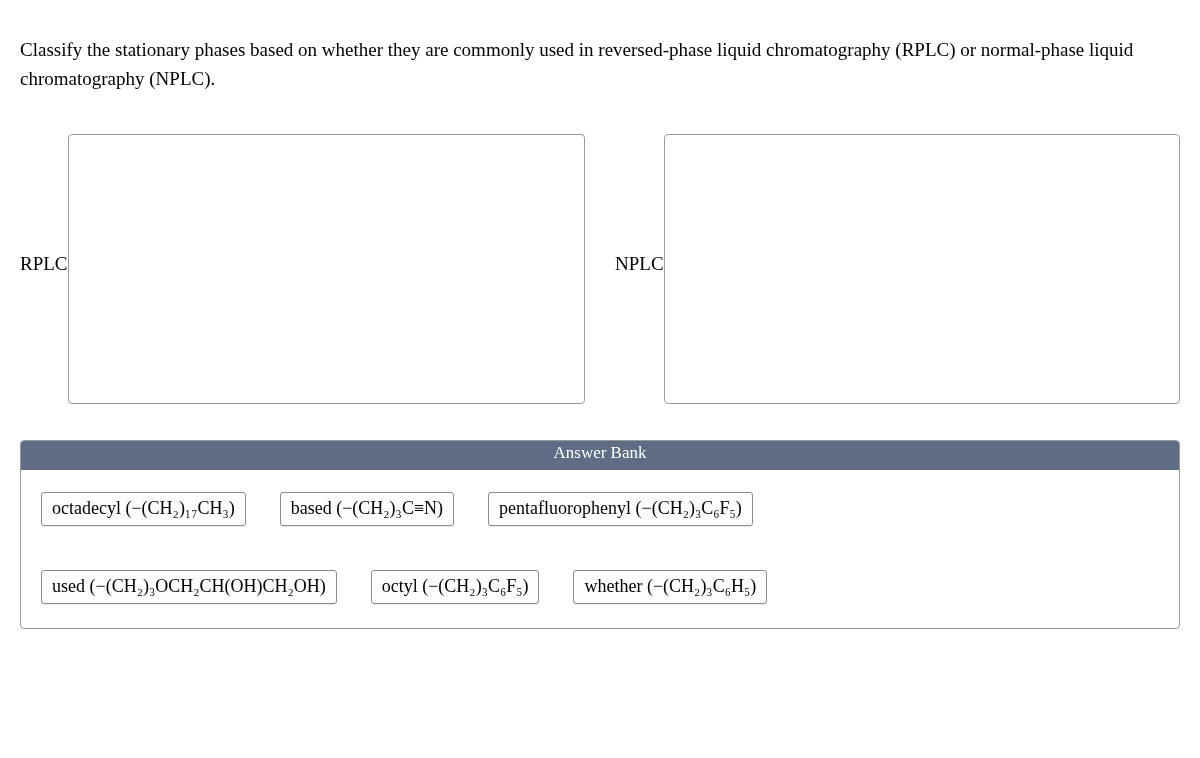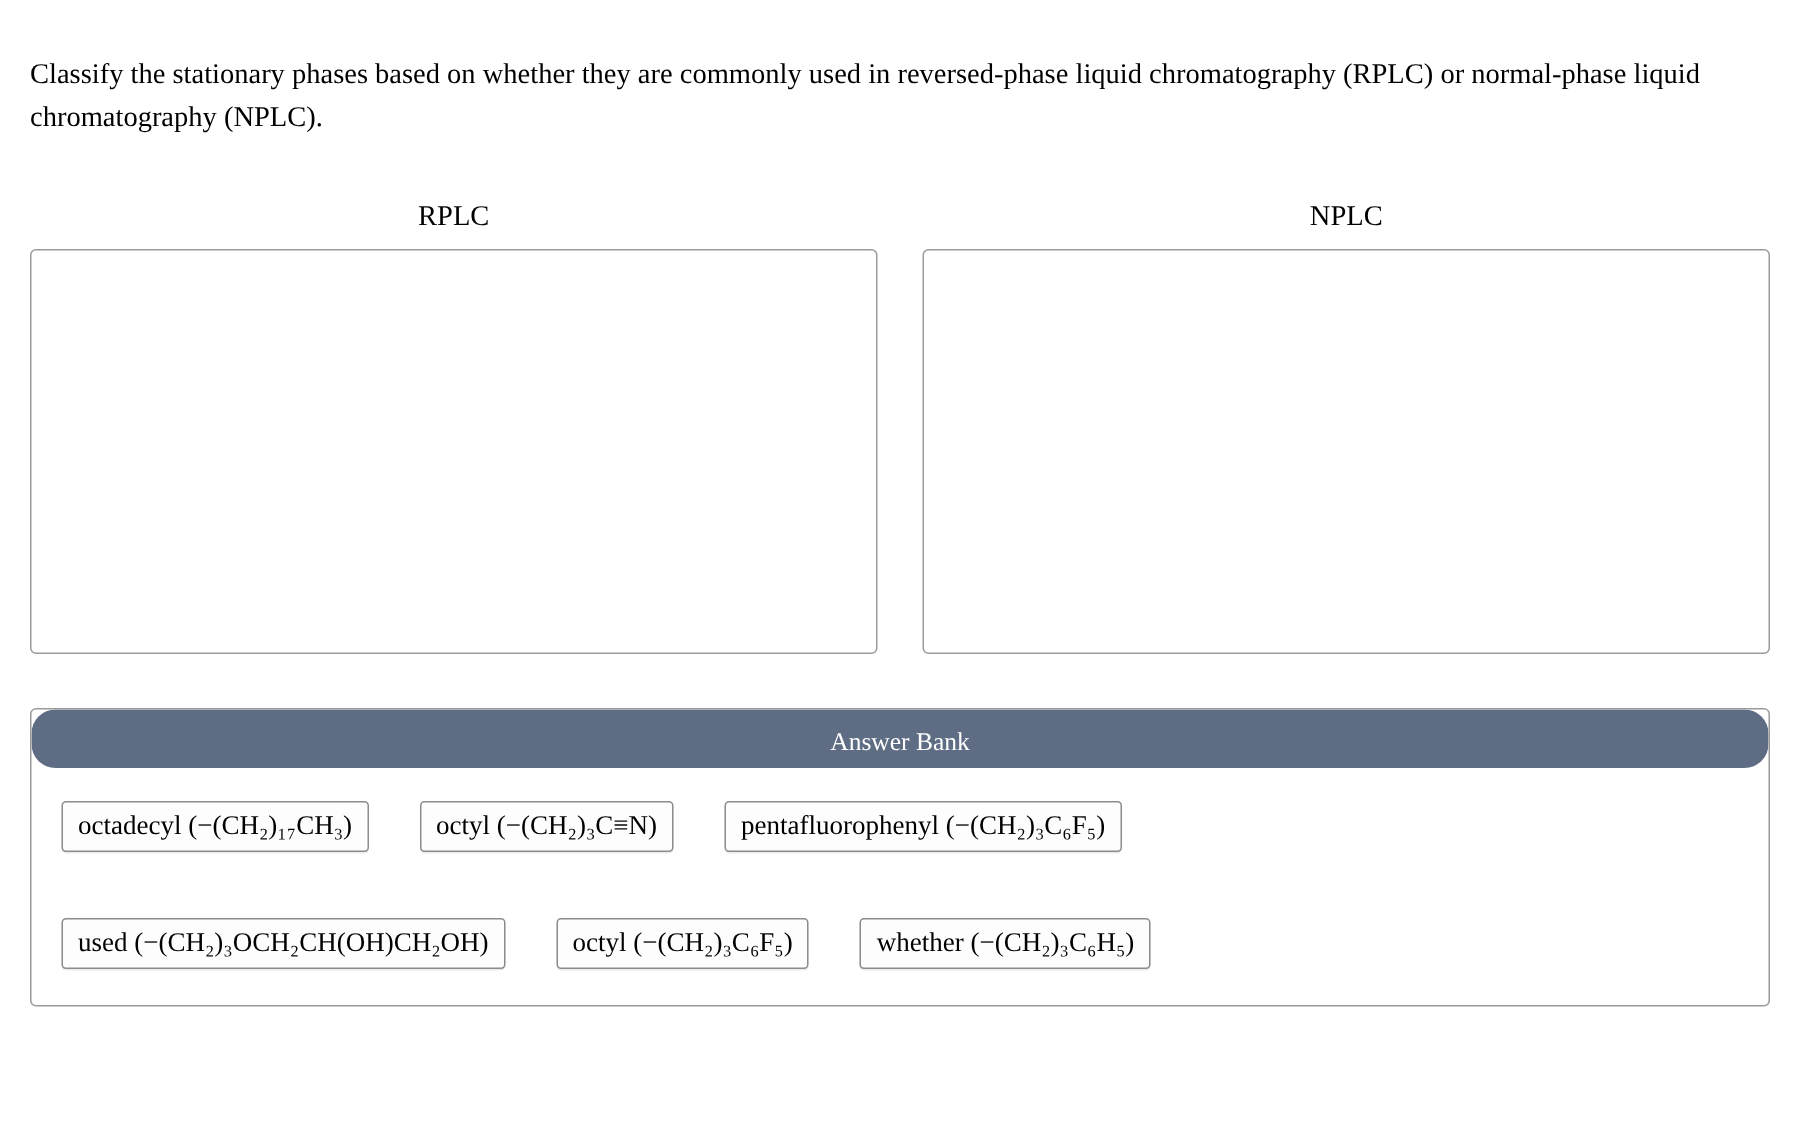--- a/index.html
+++ b/index.html
@@ -17,21 +17,21 @@
     margin-top: 21px;
   }
   .zones {
     display: flex;
     gap: 30px;
     margin-bottom: 36px;
   }
   .zone {
     flex: 1;
     display: flex;
-    flex-direction: column;
+    flex-direction: row;
     align-items: center;
   }
   .zone-title {
     font-size: 19px;
     margin-bottom: 10px;
   }
   .dropzone {
     width: 100%;
     height: 270px;
     border: 1px solid #9b9b9b;
@@ -40,24 +40,23 @@
   }
   .answer-bank {
     border: 1px solid #9a9a9a;
     border-radius: 4px;
     overflow: hidden;
   }
   .bank-header {
     background: #5e6c84;
     color: #fff;
     text-align: center;
-    padding: 12px 0 7px;
+    padding: 2px 0 7px;
     font-size: 17px;
     font-family: "Times New Roman", Times, serif;
-    border-radius: 16px;
   }
   .bank-body {
     padding: 22px 20px 24px;
     display: flex;
     flex-wrap: wrap;
     gap: 22px 34px;
     align-items: center;
   }
   .chip {
     border: 1px solid #8c8c8c;
@@ -83,20 +82,20 @@
   <div class="zone">
     <div class="zone-title">NPLC</div>
     <div class="dropzone"></div>
   </div>
 </div>
 
 <div class="answer-bank">
   <div class="bank-header">Answer Bank</div>
   <div class="bank-body">
     <div class="chip">octadecyl (−(CH₂)₁₇CH₃)</div>
-    <div class="chip">octyl (−(CH₂)₃C≡N)</div>
+    <div class="chip">based (−(CH₂)₃C≡N)</div>
     <div class="chip">pentafluorophenyl (−(CH₂)₃C₆F₅)</div>
     <div style="flex-basis:100%;height:0"></div>
     <div class="chip">used (−(CH₂)₃OCH₂CH(OH)CH₂OH)</div>
     <div class="chip">octyl (−(CH₂)₃C₆F₅)</div>
     <div class="chip">whether (−(CH₂)₃C₆H₅)</div>
   </div>
 </div>
 
 </body></html>

